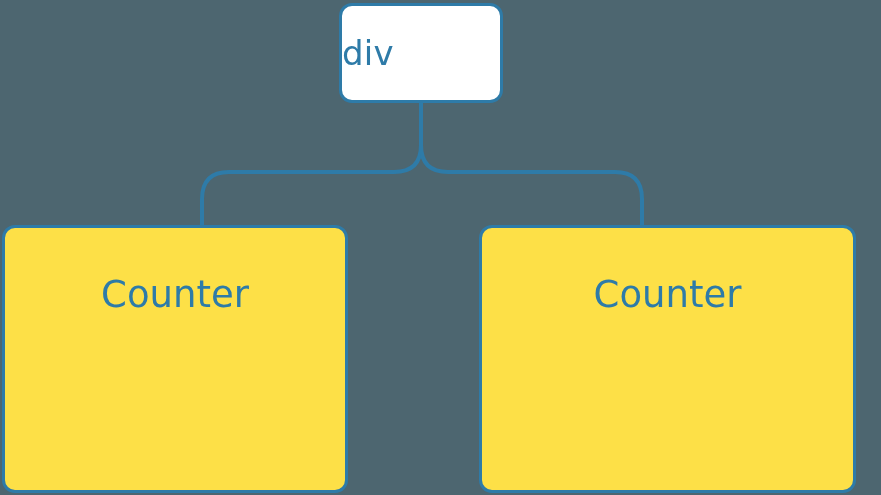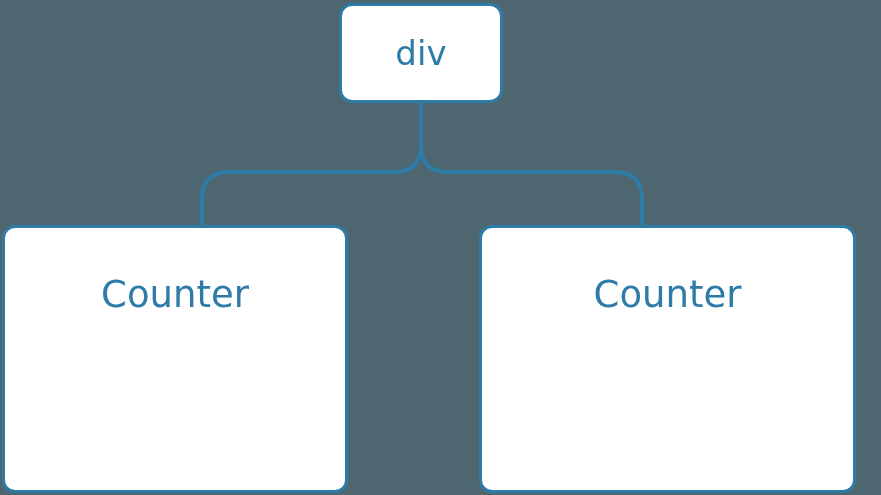--- a/index.html
+++ b/index.html
@@ -31,39 +31,38 @@
 
   
   .node-box {
     position: absolute;
     background: #ffffff;
     border: 3px solid #2e7ba8;
     border-radius: 13px;
     box-sizing: border-box;
     display: flex;
     align-items: center;
-    justify-content: center;
   }
   #div-node {
     left: 339px;
     top: 3px;
     width: 164px;
     height: 100px;
   }
   .node-label {
     color: #2e7ba8;
     font-size: 34px;
     letter-spacing: 0.2px;
     line-height: 1;
   }
 
   
   .card {
     position: absolute;
-    background: #ffffff;
+    background: #fde047;
     border: 3px solid #2e7ba8;
     border-radius: 13px;
     box-sizing: border-box;
   }
   #card-left {
     left: 2px;
     top: 225px;
     width: 346px;
     height: 268px;
   }

